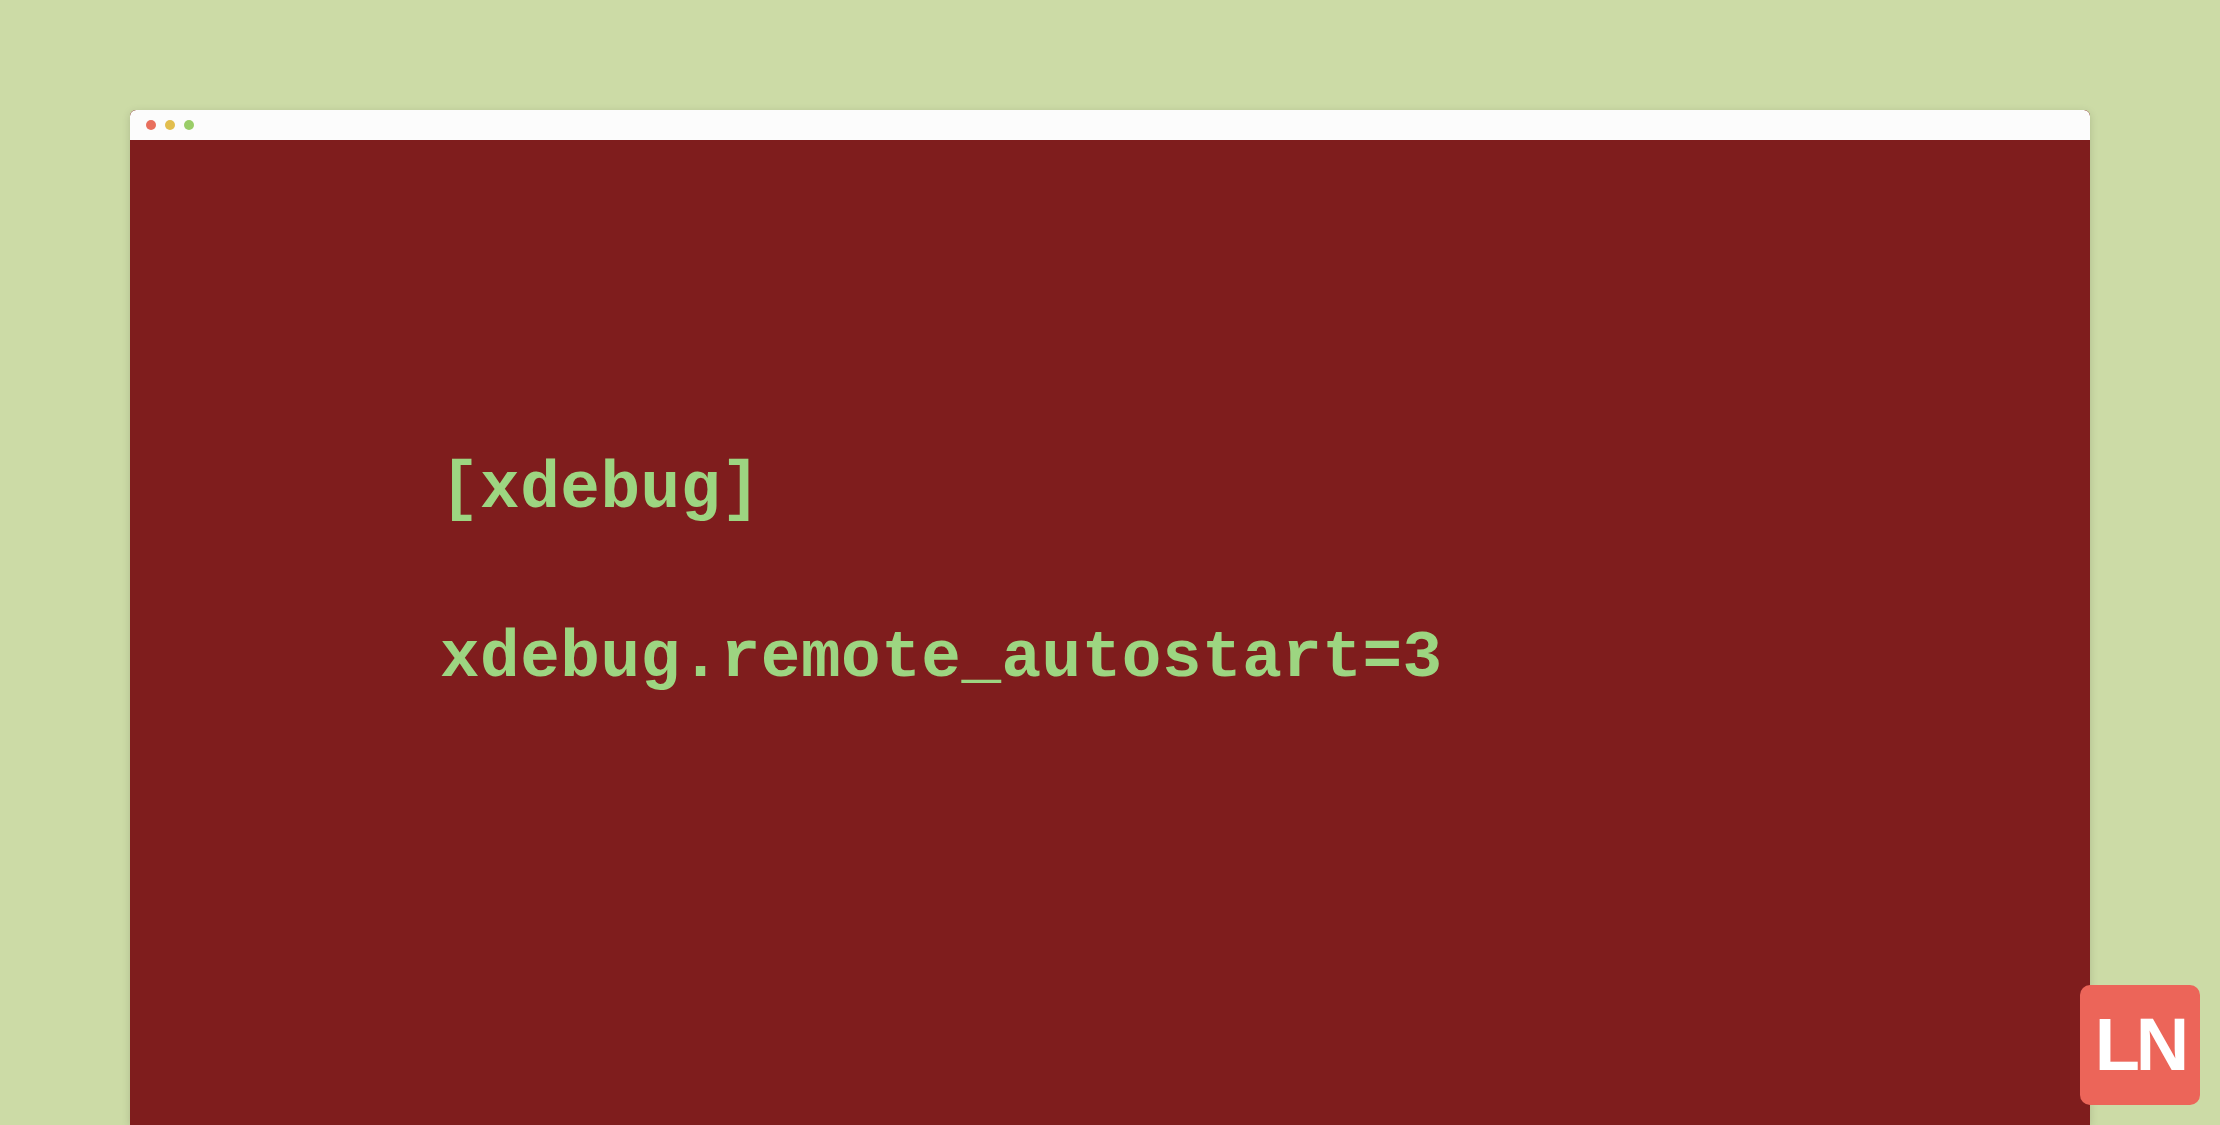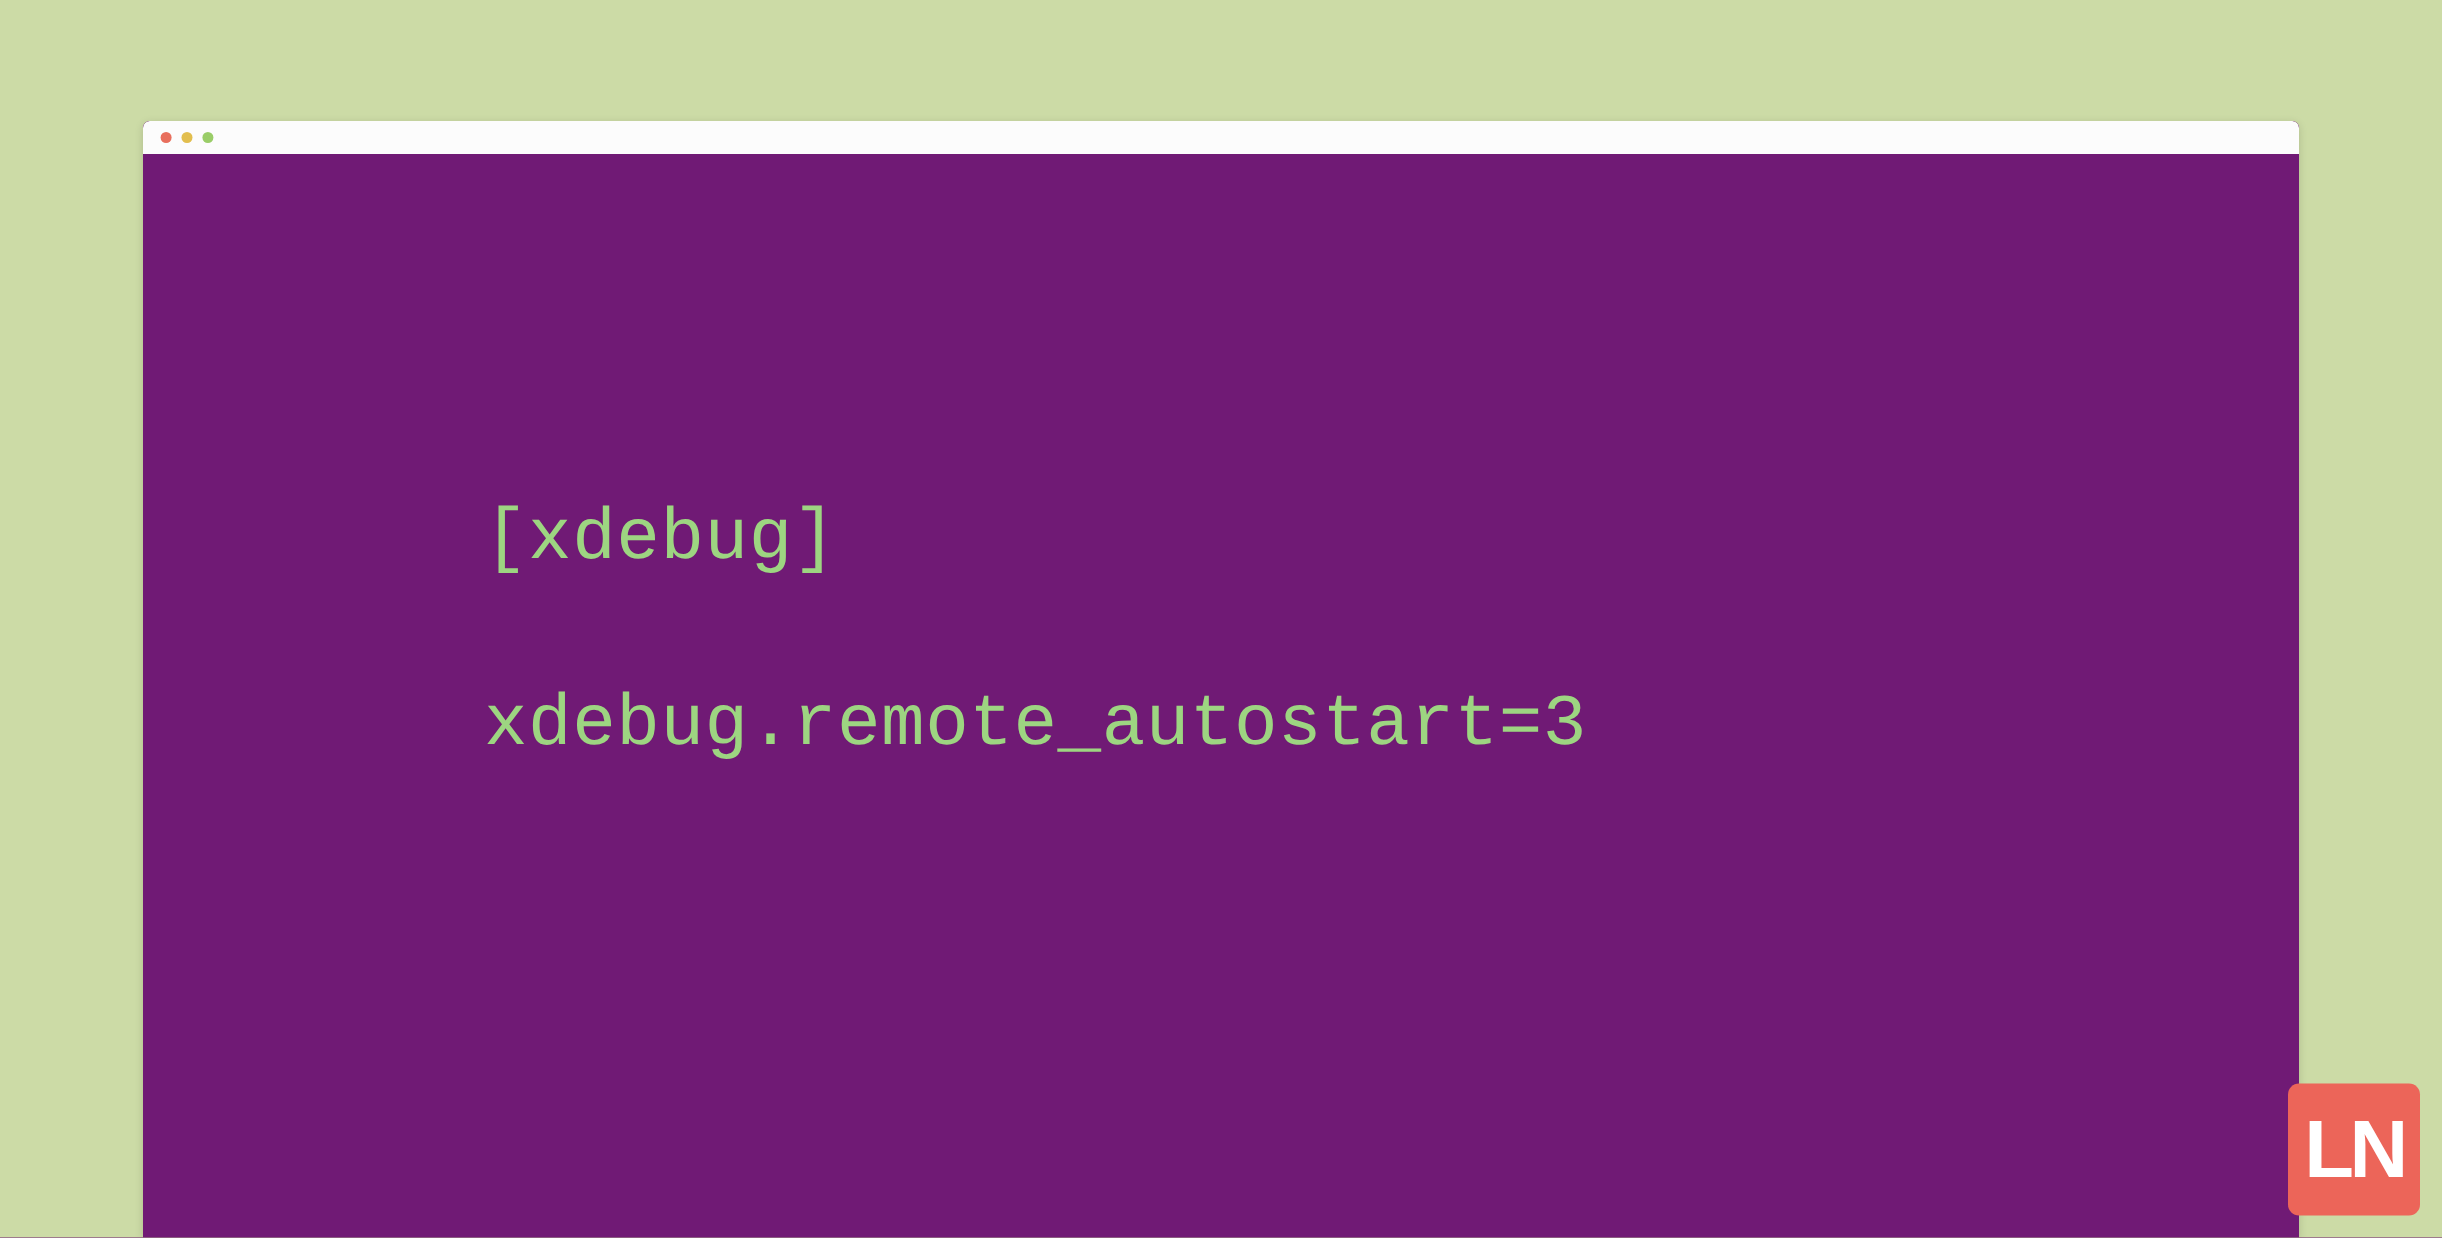--- a/index.html
+++ b/index.html
@@ -16,24 +16,25 @@
       overflow: hidden;
       font-family: sans-serif;
     }
     
     .window {
       position: absolute;
       top: 110px;
       left: 130px;
       right: 130px;
       bottom: 0;
-      background: #701a75;
+      background: #7f1d1d;
       border-radius: 6px 6px 0 0;
       box-shadow: 0 2px 8px rgba(0,0,0,0.15);
       overflow: hidden;
+      font-weight: bold;
     }
     
     .titlebar {
       height: 30px;
       background: #fcfcfc;
       border-radius: 6px 6px 0 0;
       display: flex;
       align-items: center;
       padding-left: 16px;
       gap: 9px;

